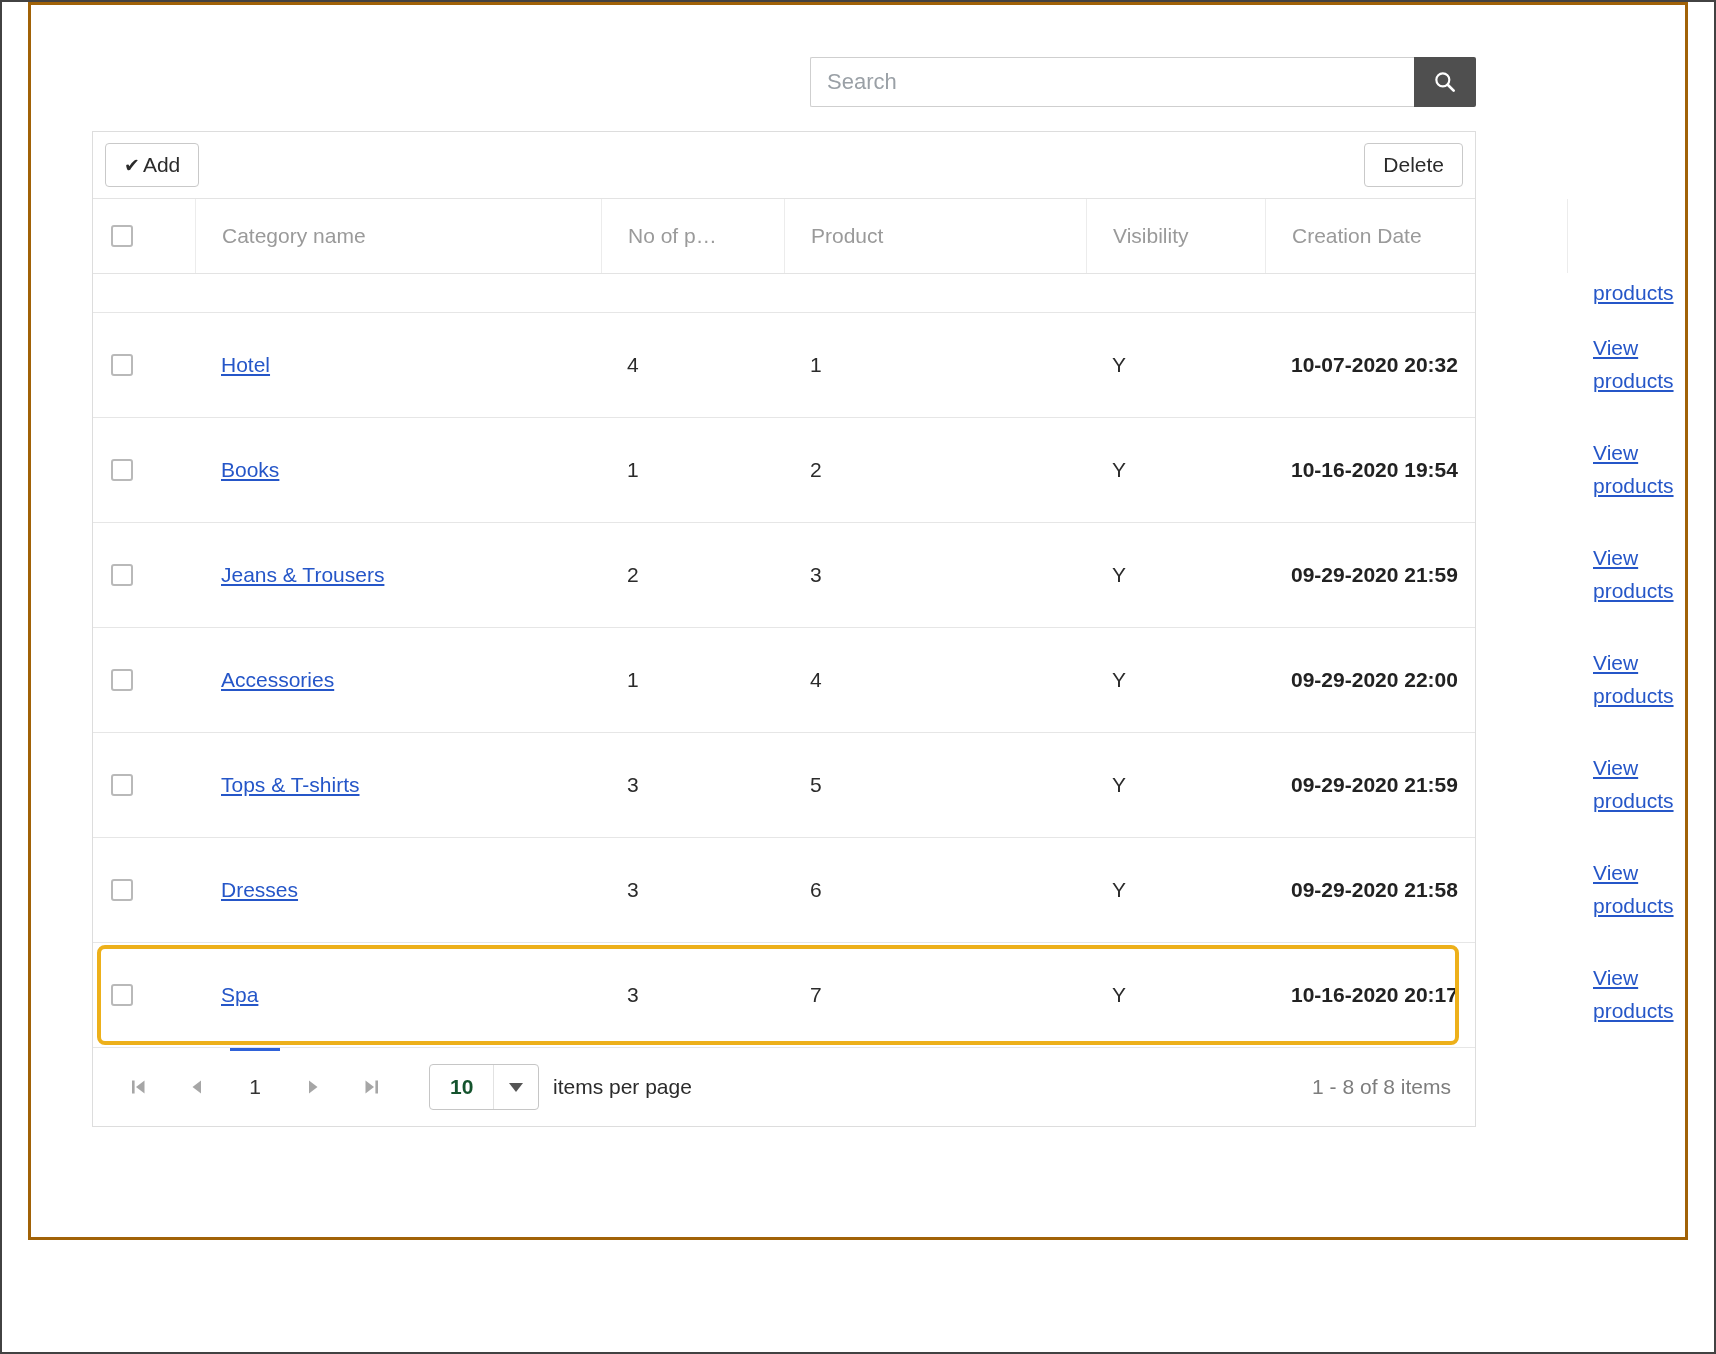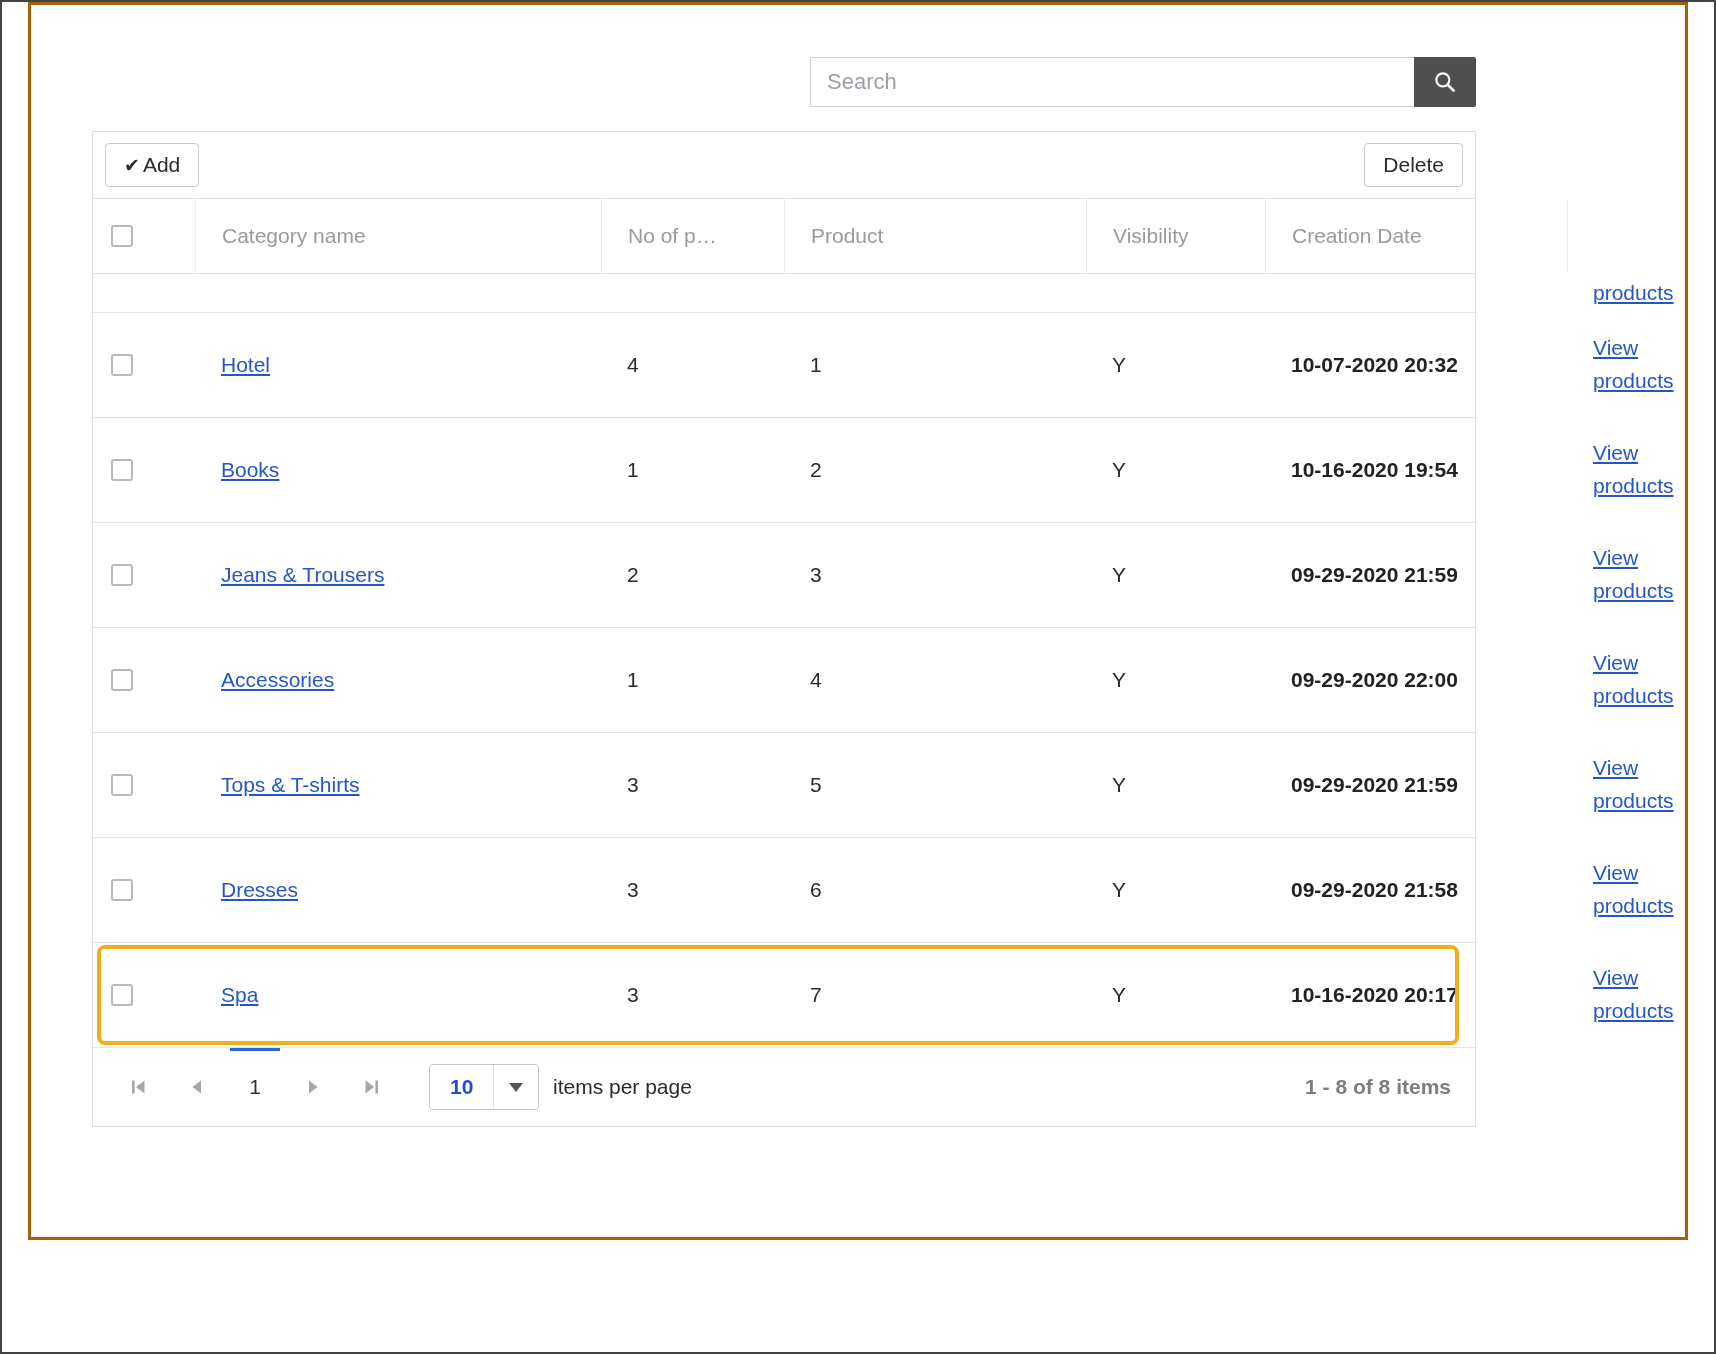--- a/index.html
+++ b/index.html
@@ -67,25 +67,25 @@
     font-size:21px;color:#333;position:relative;margin-right:14px;cursor:pointer;
   }
   .page-num::before{
     content:"";position:absolute;top:-17px;left:-3px;width:50px;height:3px;
     background:var(--selected-page-indicator,#2f62d9);
   }
   .page-size{
     display:flex;align-items:center;height:46px;width:110px;box-sizing:border-box;margin-left:22px;
     border:1px solid #c6c6c6;border-radius:4px;background:#fff;cursor:pointer;
   }
-  .page-size .value{flex:1;padding-left:20px;font-size:21px;font-weight:700;color:#1d4ed8;}
+  .page-size .value{flex:1;padding-left:20px;font-size:21px;font-weight:700;color:#14532d;}
   .page-size .arrow-area{width:44px;height:100%;display:flex;align-items:center;justify-content:center;border-left:1px solid #e2e2e2;}
   .arrow-down{width:0;height:0;border-left:7px solid transparent;border-right:7px solid transparent;border-top:9px solid #555;}
   .per-page-label{margin-left:14px;font-size:21px;color:#2b2b2b;}
-  .range-info{margin-left:auto;font-size:21px;color:#7d7d7d;font-weight:bold;}
+  .range-info{margin-left:auto;font-size:21px;color:#7d7d7d;}
 </style>
 </head>
 <body>
 
 <div class="frame">
 
 
   <div class="card">
     <div class="card-inner">
 

